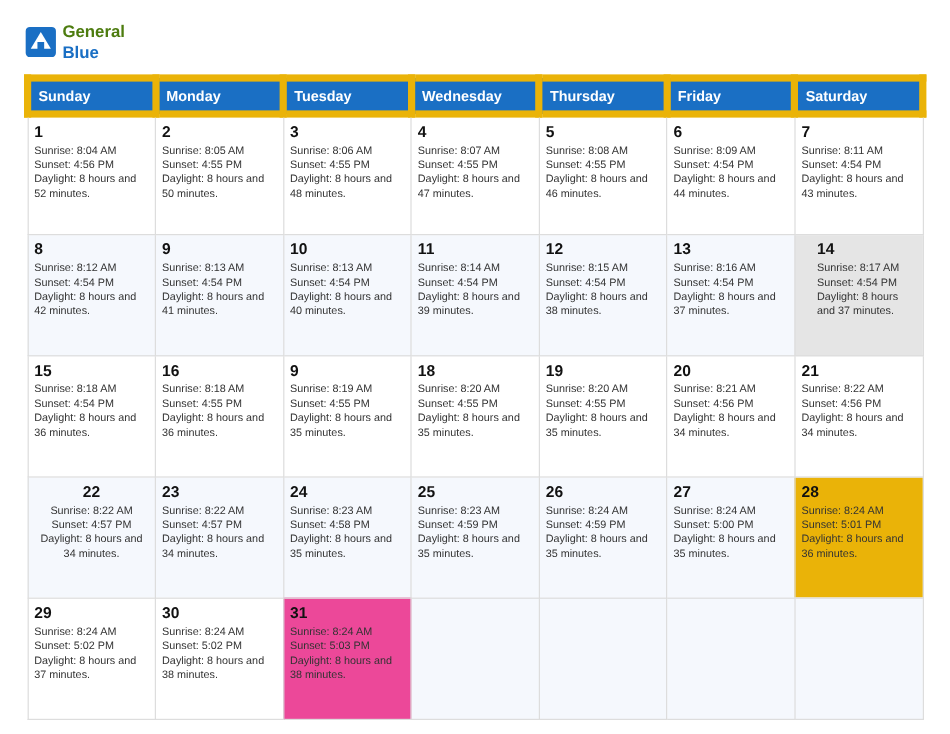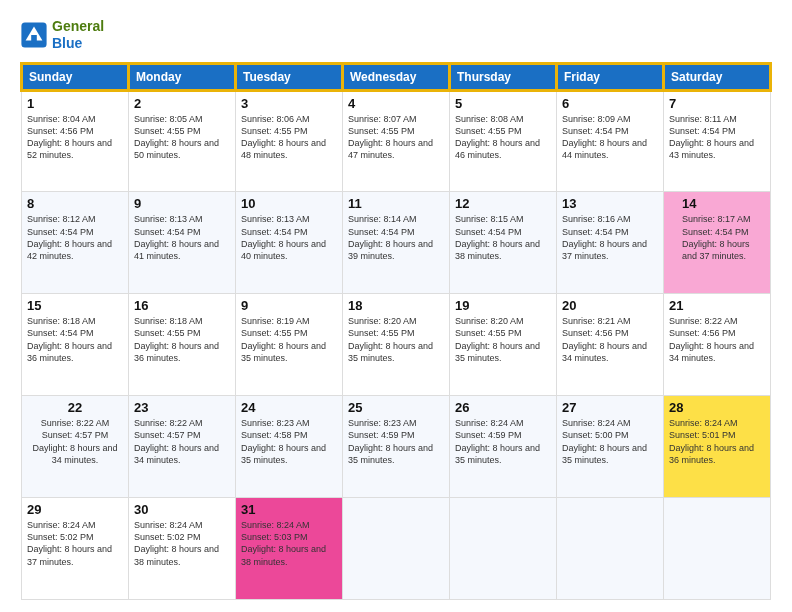--- a/index.html
+++ b/index.html
@@ -51,21 +51,21 @@
       flex: 1;
       table-layout: fixed;
     }
     .calendar th {
       background: #1a6fc4;
       color: #fff;
       text-align: left;
       padding: 5px 6px;
       font-size: 12px;
       font-weight: bold;
-      border: 3px solid #eab308;
+      border: 6px solid #eab308;
     }
     .calendar td {
       vertical-align: top;
       padding: 4px 5px;
       font-size: 9.5px;
       color: #333;
       border: 1px solid #ddd;
       background: #fff;
       height: 78px;
     }
@@ -174,21 +174,21 @@
             <div class="day-detail">Sunrise: 8:14 AM<br>Sunset: 4:54 PM<br>Daylight: 8 hours and 39 minutes.</div>
           </td>
           <td style="background: rgb(245, 248, 253);">
             <span class="day-num">12</span>
             <div class="day-detail">Sunrise: 8:15 AM<br>Sunset: 4:54 PM<br>Daylight: 8 hours and 38 minutes.</div>
           </td>
           <td style="background: rgb(245, 248, 253);">
             <span class="day-num">13</span>
             <div class="day-detail">Sunrise: 8:16 AM<br>Sunset: 4:54 PM<br>Daylight: 8 hours and 37 minutes.</div>
           </td>
-          <td style="background: #f9a8d4; padding-left: 18px;">
+          <td style="background: #e5e5e5; padding-left: 18px;">
             <span class="day-num">14</span>
             <div class="day-detail">Sunrise: 8:17 AM<br>Sunset: 4:54 PM<br>Daylight: 8 hours and 37 minutes.</div>
           </td>
         </tr>
         <tr>
           <td style="background: rgb(255, 255, 255);">
             <span class="day-num">15</span>
             <div class="day-detail">Sunrise: 8:18 AM<br>Sunset: 4:54 PM<br>Daylight: 8 hours and 36 minutes.</div>
           </td>
           <td style="background: rgb(255, 255, 255);">
@@ -234,21 +234,21 @@
             <div class="day-detail">Sunrise: 8:23 AM<br>Sunset: 4:59 PM<br>Daylight: 8 hours and 35 minutes.</div>
           </td>
           <td style="background: rgb(245, 248, 253);">
             <span class="day-num">26</span>
             <div class="day-detail">Sunrise: 8:24 AM<br>Sunset: 4:59 PM<br>Daylight: 8 hours and 35 minutes.</div>
           </td>
           <td style="background: rgb(245, 248, 253);">
             <span class="day-num">27</span>
             <div class="day-detail">Sunrise: 8:24 AM<br>Sunset: 5:00 PM<br>Daylight: 8 hours and 35 minutes.</div>
           </td>
-          <td style="background: #fde047;">
+          <td style="background: #eab308;">
             <span class="day-num">28</span>
             <div class="day-detail">Sunrise: 8:24 AM<br>Sunset: 5:01 PM<br>Daylight: 8 hours and 36 minutes.</div>
           </td>
         </tr>
         <tr>
           <td style="background: rgb(255, 255, 255);">
             <span class="day-num">29</span>
             <div class="day-detail">Sunrise: 8:24 AM<br>Sunset: 5:02 PM<br>Daylight: 8 hours and 37 minutes.</div>
           </td>
           <td style="background: rgb(255, 255, 255);">

